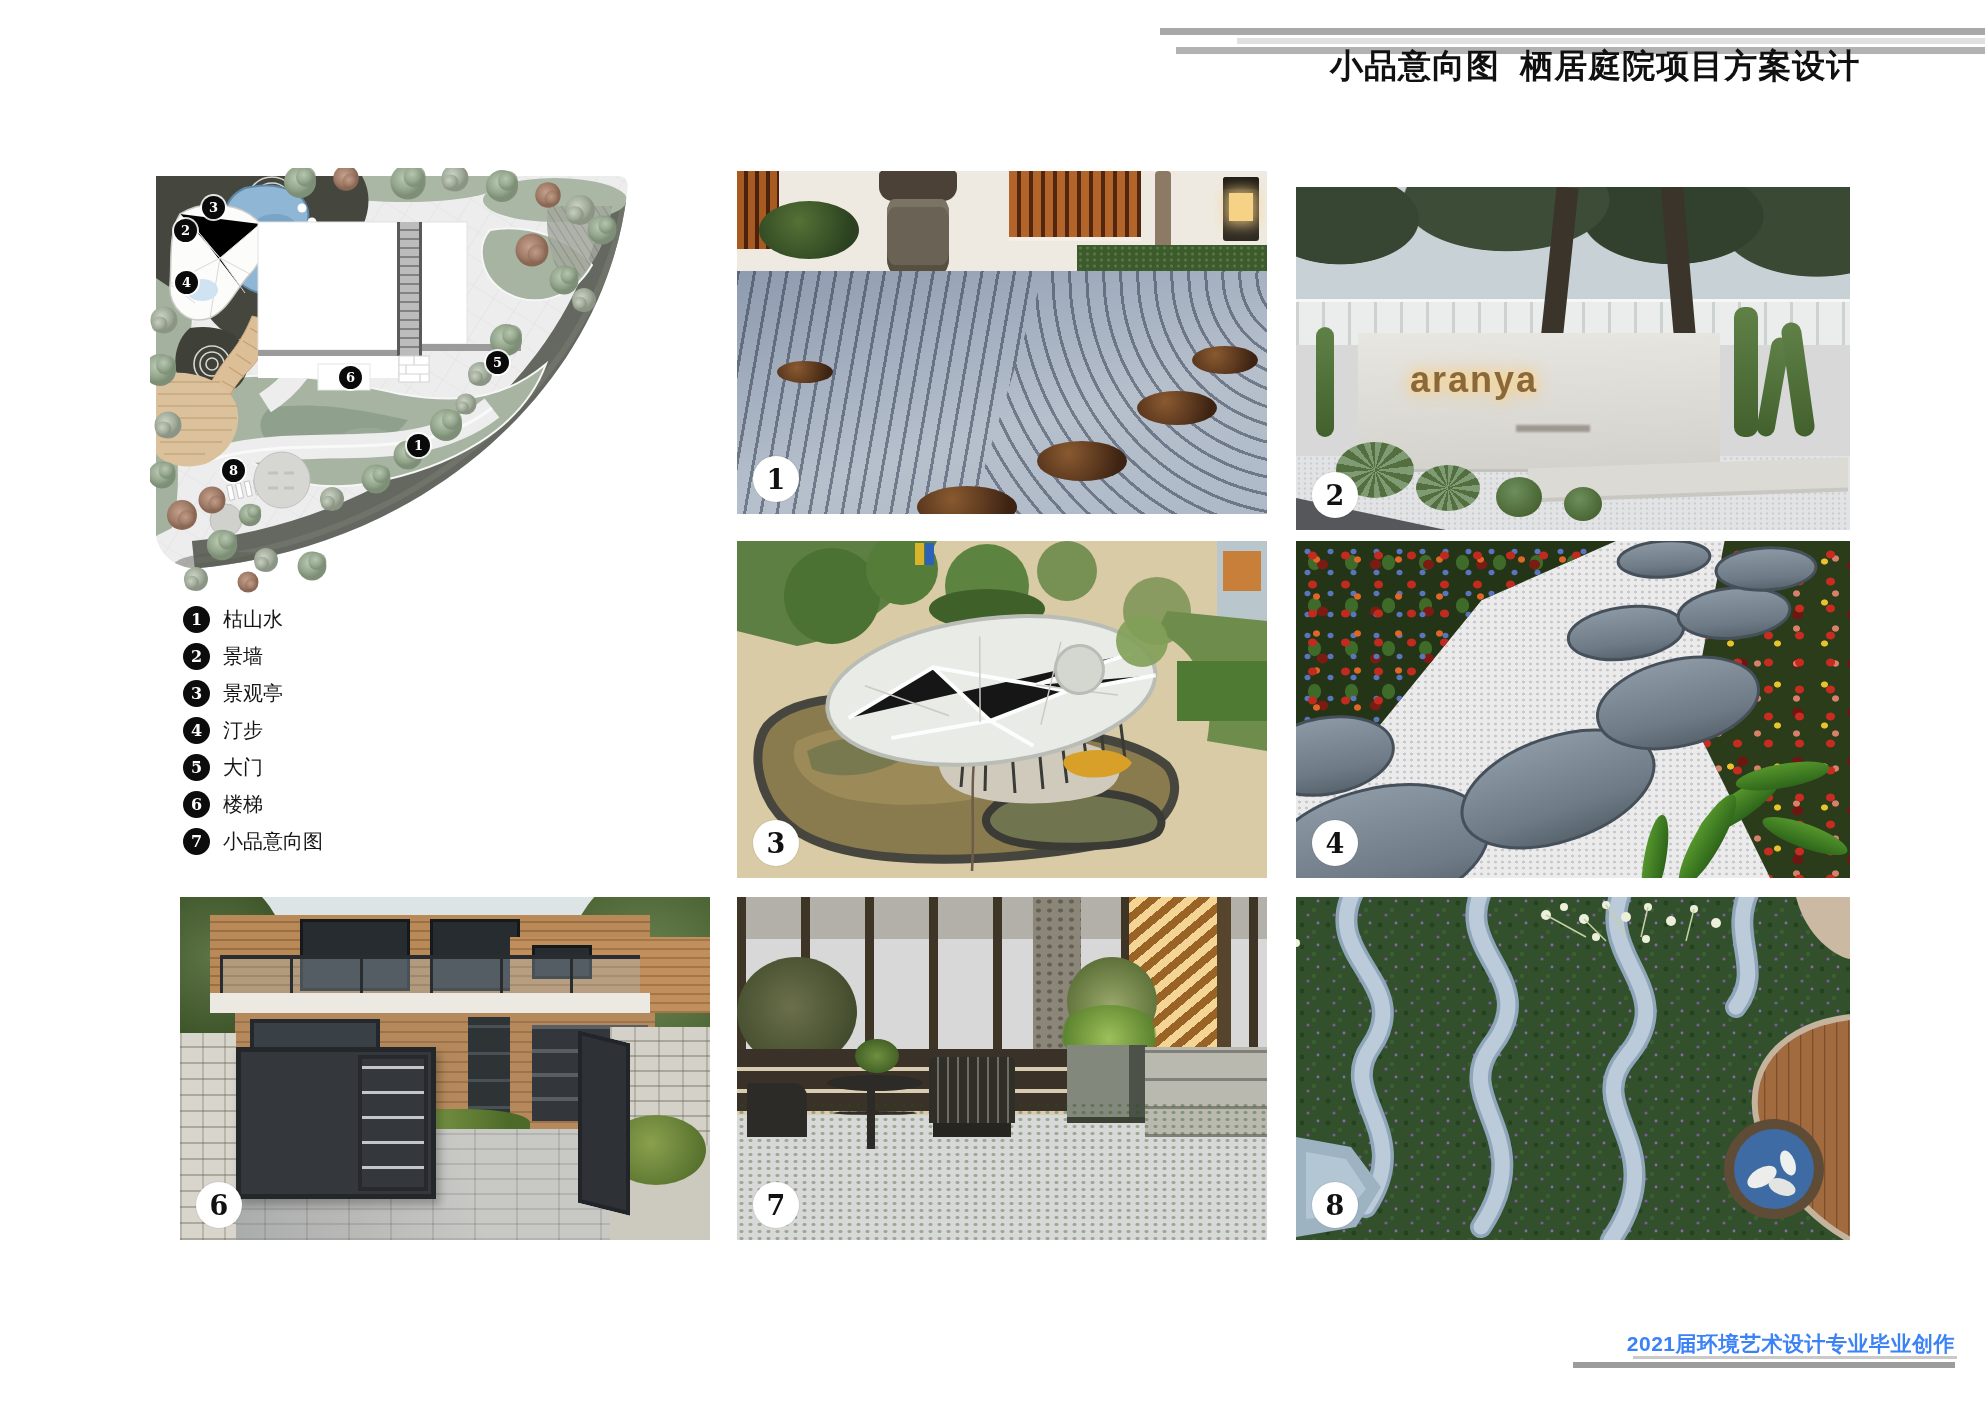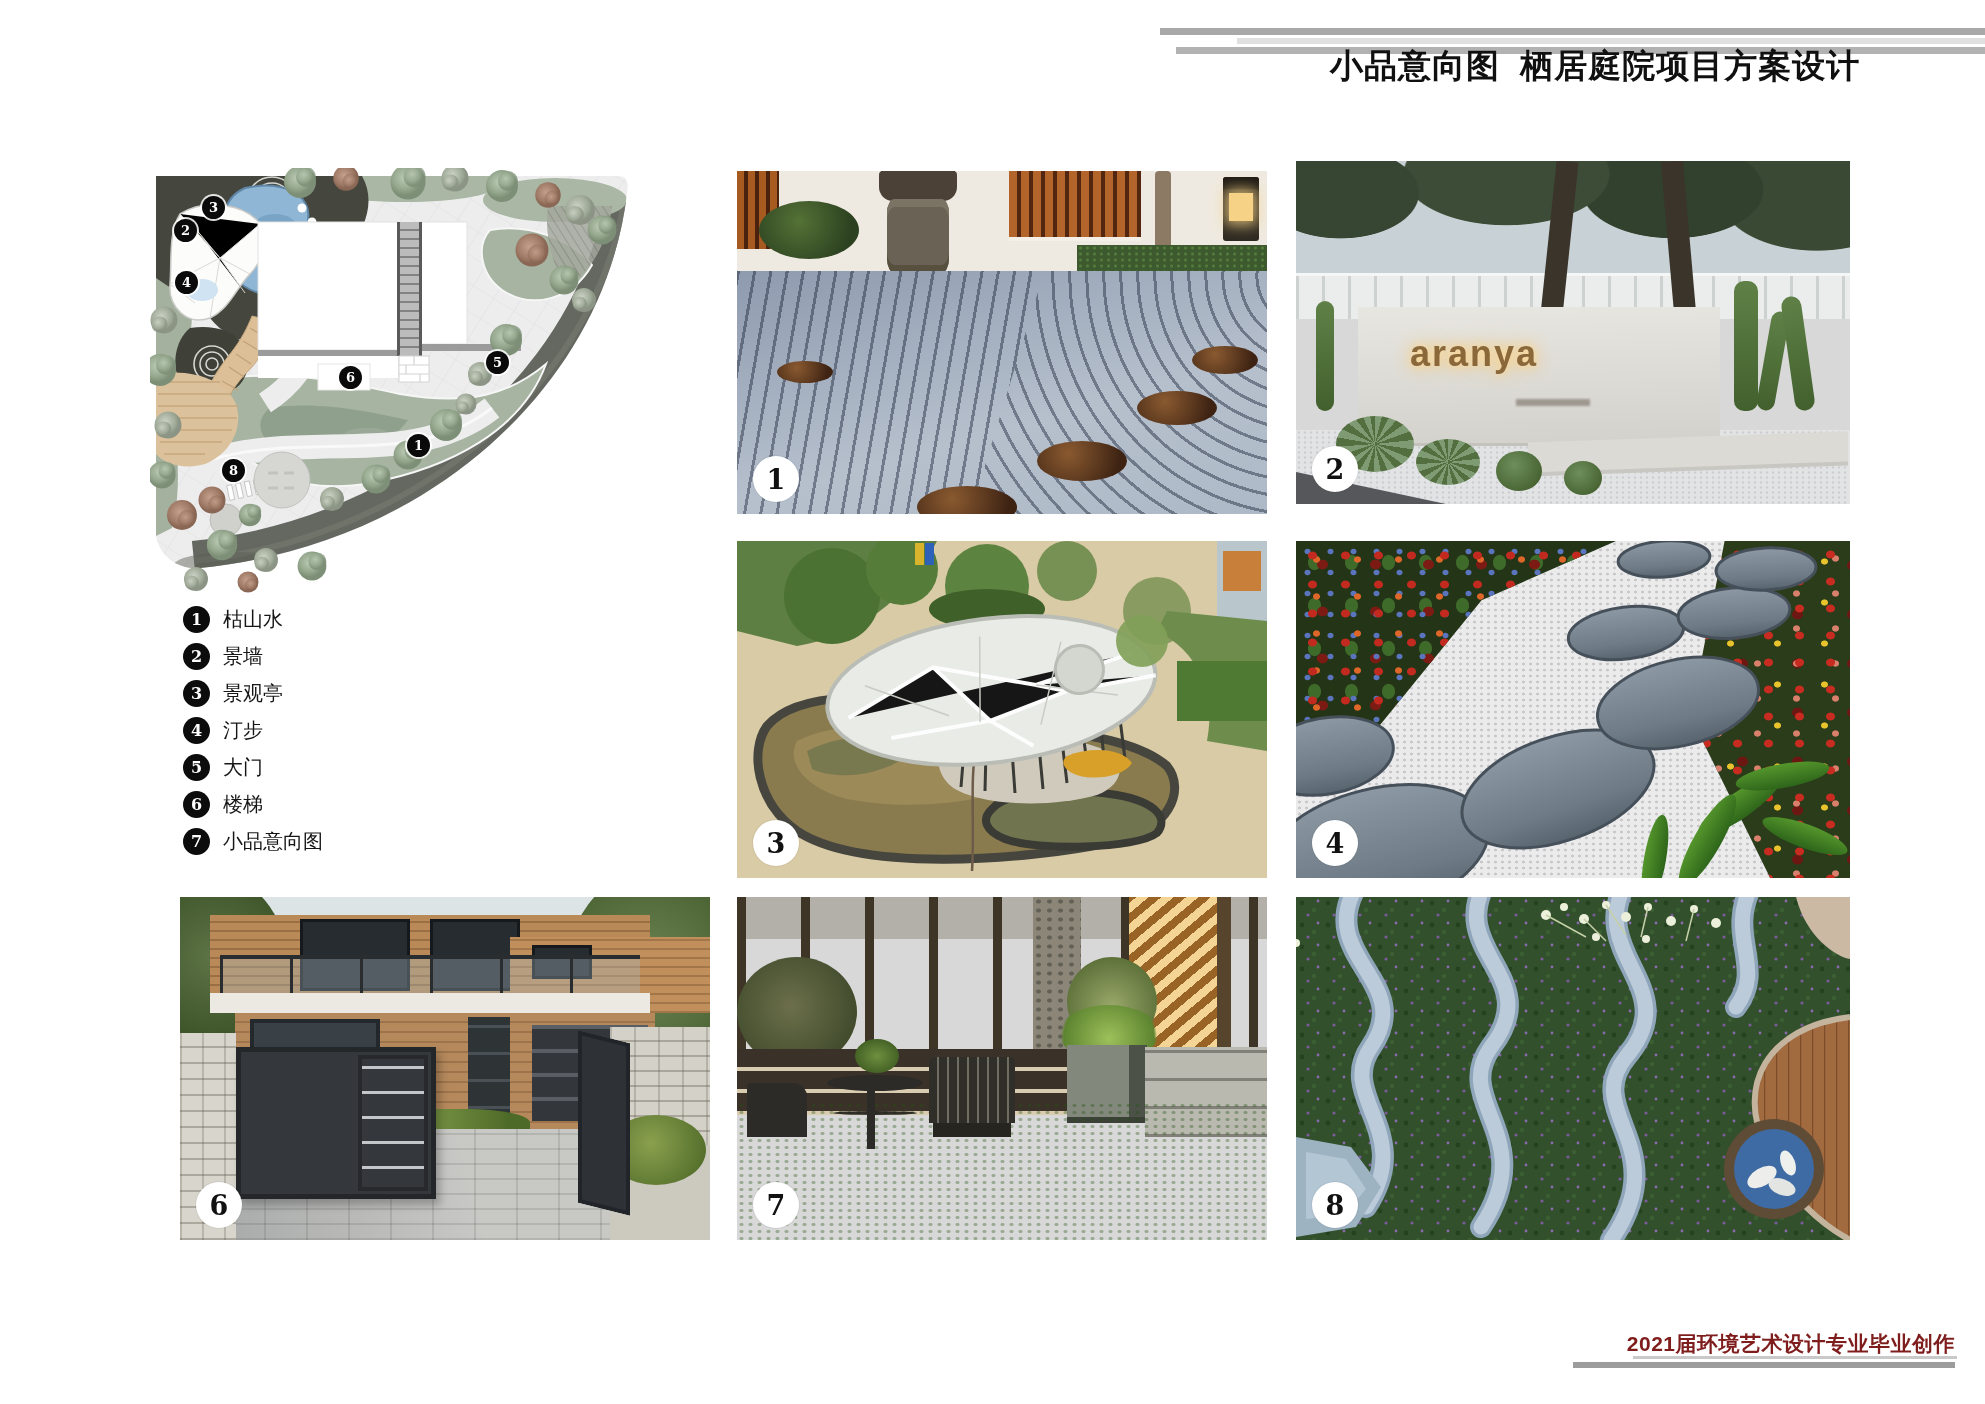--- a/index.html
+++ b/index.html
@@ -12,21 +12,21 @@
   .hbar { position:absolute; }
   .hbar1 { left:1160px; top:28px; width:825px; height:7px; background:#a8a8a8; }
   .hbar2 { left:1237px; top:38px; width:748px; height:6px; background:#e0e0e0; }
   .hbar3 { left:1176px; top:47px; width:809px; height:7px; background:#b2b2b2; }
   .page-title { position:absolute; left:1330px; top:44px; font-size:33px; font-weight:700;
                 color:#101010; white-space:pre; letter-spacing:1px; }
   .pagenum-tab { position:absolute; left:1723px; top:54px; width:240px; height:74px; }
 
   
   .footer-text { position:absolute; right:30px; top:1330px; font-size:21px; font-weight:700;
-                 color:#7f1d1d; white-space:pre; letter-spacing:.5px; }
+                 color:#3b82f6; white-space:pre; letter-spacing:.5px; }
   .fline1 { left:1633px; top:1356px; width:324px; height:3px; background:#c9c9c9; }
   .fline2 { left:1573px; top:1362px; width:382px; height:6px; background:#9c9c9c; }
 
   
   .legend { position:absolute; left:183px; top:601px; }
   .legend-row { display:flex; align-items:center; height:37px; }
   .legend-dot { width:27px; height:27px; border-radius:50%; background:#0c0c0c; color:#fff;
                 font-family:"DejaVu Serif", serif; font-weight:700; font-size:16px;
                 display:flex; align-items:center; justify-content:center; flex:0 0 27px; }
   .legend-label { margin-left:13px; font-size:20px; color:#161616; }
@@ -38,21 +38,21 @@
                  display:flex; align-items:center; justify-content:center;
                  box-shadow:0 0 0 2px rgba(255,255,255,.85); }
 
   
   .photo { position:absolute; overflow:hidden; background:#d8d8d8; }
   .badge { position:absolute; left:16px; bottom:12px; width:46px; height:46px; border-radius:50%;
            background:#fff; color:#111; font-family:"DejaVu Serif", serif; font-weight:700;
            font-size:27px; display:flex; align-items:center; justify-content:center; z-index:9;
            box-shadow:0 0 0 1px rgba(0,0,0,.05); }
   #ph1 { left:737px; top:171px; width:530px; height:343px; }
-  #ph2 { left:1296px; top:161px; width:554px; height:343px; }
+  #ph2 { left:1296px; top:187px; width:554px; height:343px; }
   #ph3 { left:737px; top:541px; width:530px; height:337px; }
   #ph4 { left:1296px; top:541px; width:554px; height:337px; }
   #ph6 { left:180px;  top:897px; width:530px; height:343px; }
   #ph7 { left:737px;  top:897px; width:530px; height:343px; }
   #ph8 { left:1296px; top:897px; width:554px; height:343px; }
   .layer { position:absolute; }
 
   
   .p1-wall { inset:0 0 auto 0; height:100px; background:#efeae1; }
   .p1-slatsL { left:0; top:0; width:42px; height:78px;

